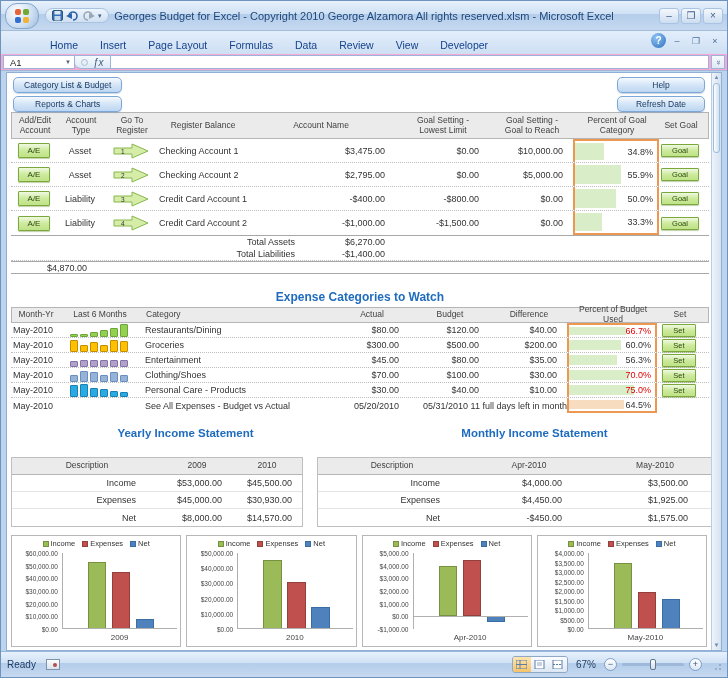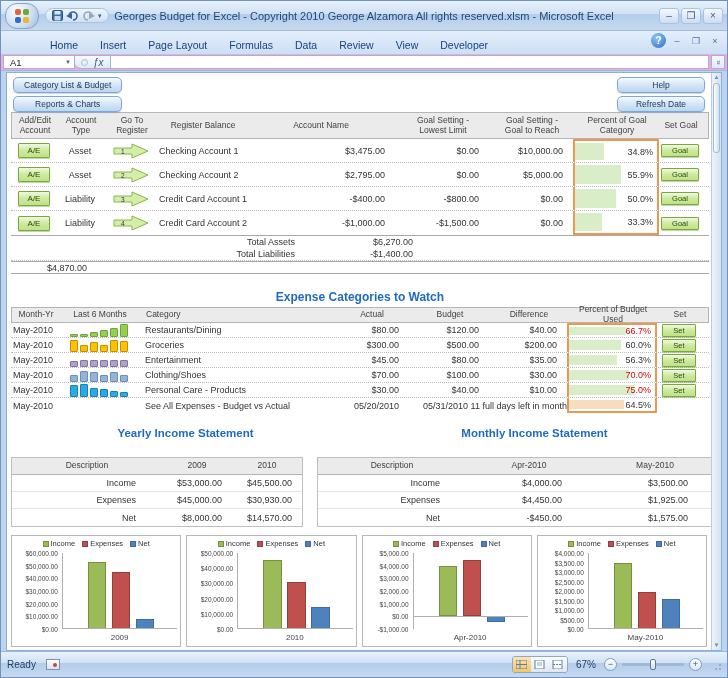--- a/index.html
+++ b/index.html
@@ -70,21 +70,21 @@
     background:linear-gradient(#f0f9e2,#cdea9d 50%,#bfe287);box-shadow:0 1px 1px rgba(130,160,90,.5);}
   .pctcell{position:relative;height:100%;}
   .pbar{position:absolute;left:0;top:2px;bottom:2px;background:#d8edc8;}
   .ptxt{position:absolute;right:4px;top:50%;transform:translateY(-50%);font-size:9px;color:#333;}
   .red{color:#e00000;}
   .obx{border-left:2px solid #ec9853;border-right:2px solid #ec9853;}
   .obx-t{border-top:2px solid #ec9853;}
   .obx-b{border-bottom:2px solid #ec9853;}
   .arrow-shape{fill:#d5eda9;stroke:#86b84a;stroke-width:1;}
   .arrow-num{font-size:6.5px;fill:#333;}
-  .tot-row{display:flex;height:13px;align-items:center;gap:28px;}
+  .tot-row{display:flex;height:13px;align-items:center;}
   .tot-label{width:298px;font-size:9px;color:#333;text-align:right;justify-content:flex-end;display:flex;padding-right:14px;}
   .tot-val{width:86px;font-size:9px;color:#333;text-align:right;justify-content:flex-end;display:flex;padding-right:10px;}
   .line-t{border-top:1px solid #a8a8a8;}
   .line-b{border-bottom:1px solid #a8a8a8;}
   
   .sec-title{text-align:center;font-size:12px;font-weight:bold;color:#1f6cbf;margin:16px 0 3px 0;}
   .e-hdr{height:16px;}
   .e-row{display:flex;height:15px;align-items:center;}
   .e-month{width:46px;padding-left:2px;}.e-spark{width:84px;justify-content:center;}.e-cat{width:192px;padding-left:4px;}
   .e-act{width:76px;}.e-bud{width:80px;}.e-diff{width:78px;}.e-pct{width:90px;}.e-set{width:44px;}

